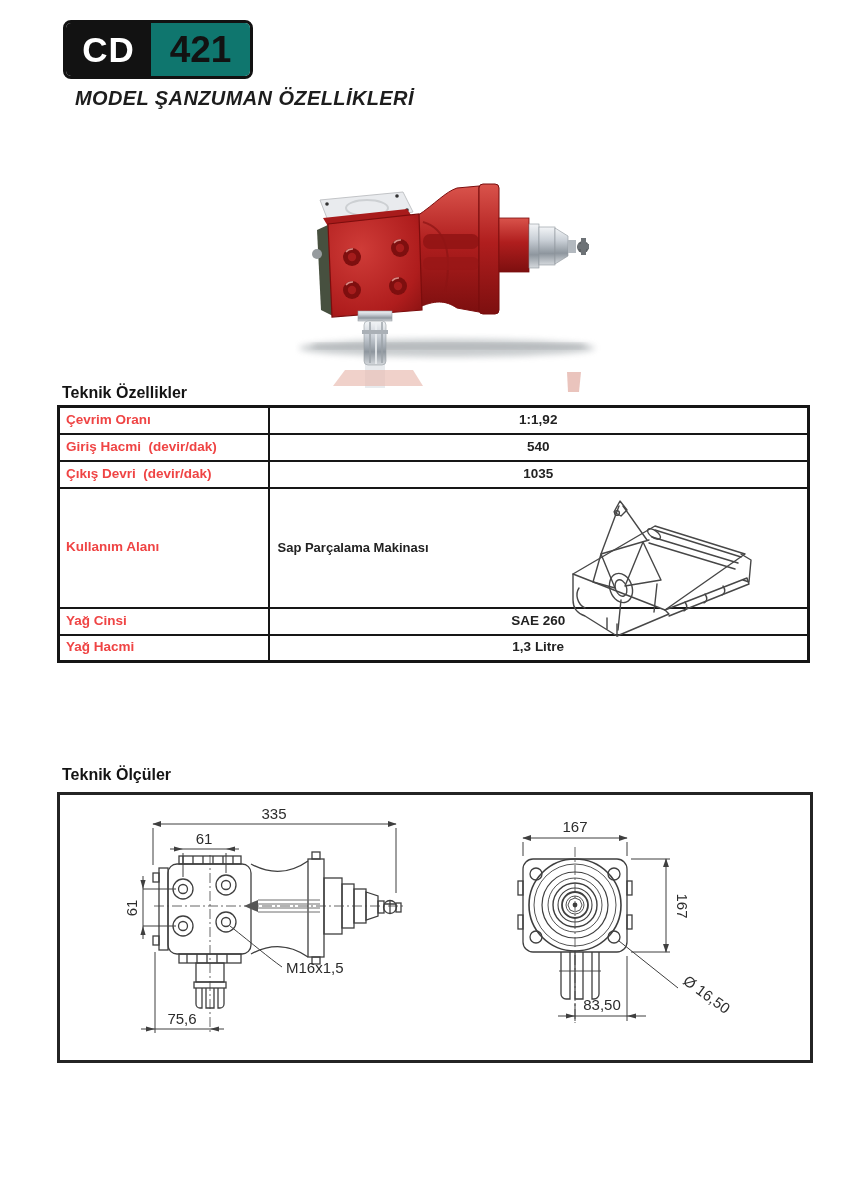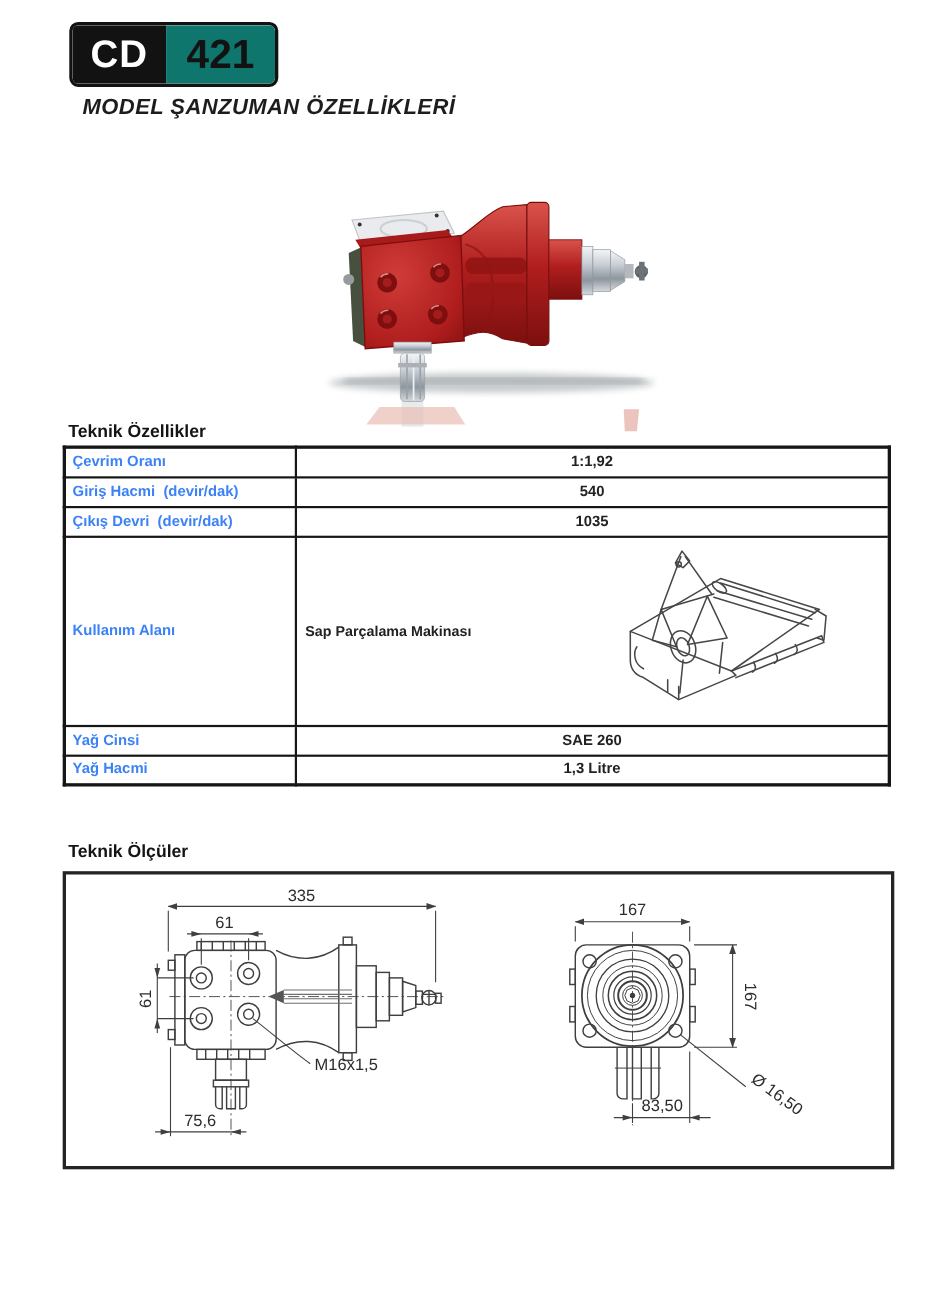--- a/index.html
+++ b/index.html
@@ -46,25 +46,25 @@
     position:absolute; left:57px; top:405px; width:753px;
     border-collapse:collapse; table-layout:fixed;
   }
   table.spec-table td {
     border:2px solid #161616;
     font-size:13.5px; line-height:1.1;
   }
   table.spec-table { border:3px solid #161616; }
   td.lbl {
     width:210px; font-weight:bold; padding:4px 6px;
-    white-space:pre; color:#3b82f6;
+    white-space:pre; color:#ef4444;
   }
   td.val { text-align:center; font-weight:600; color:#222; }
   tr.r-sm { height:27px; }
-  tr.r-big { height:172px; }
+  tr.r-big { height:120px; }
   td.usage { position:relative; }
   .usage-text {
     position:absolute; left:8px; top:50%; transform:translateY(-50%);
     font-weight:600; font-size:13px; color:#222;
   }
   .machine-svg { position:absolute; right:45px; top:7px; }
 
   
   .photo-svg { position:absolute; left:295px; top:160px; }
 

